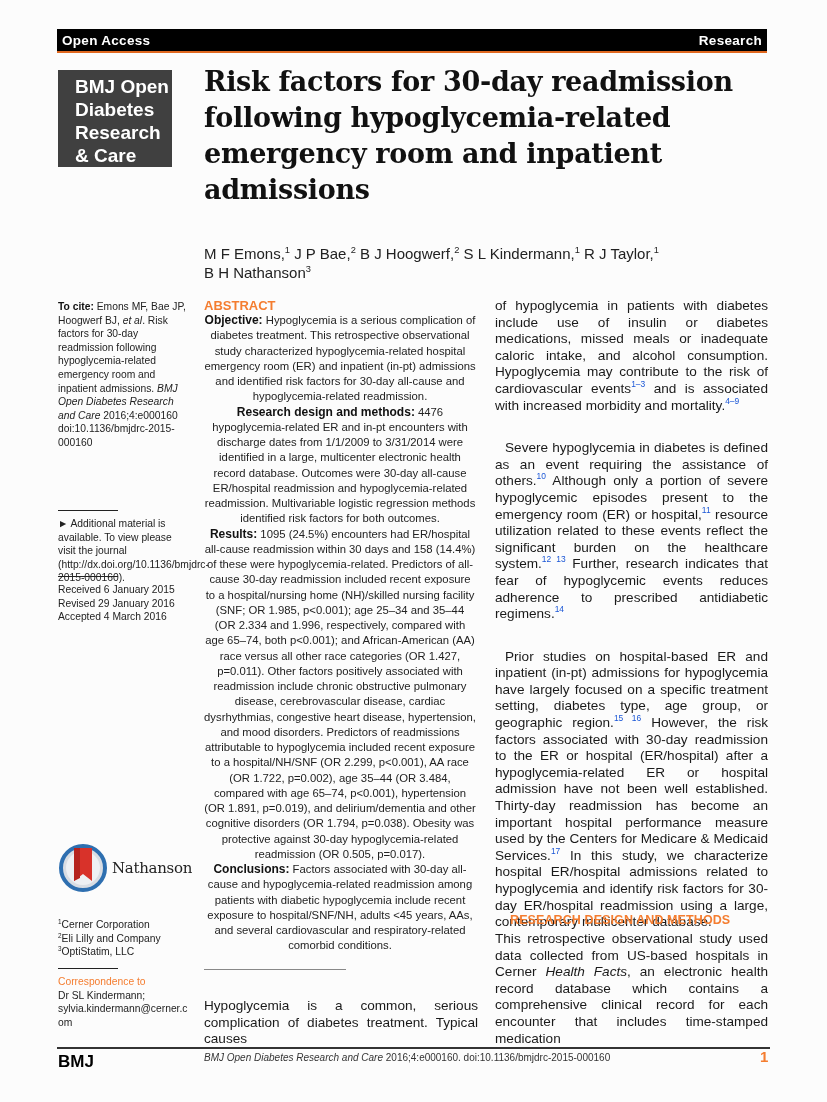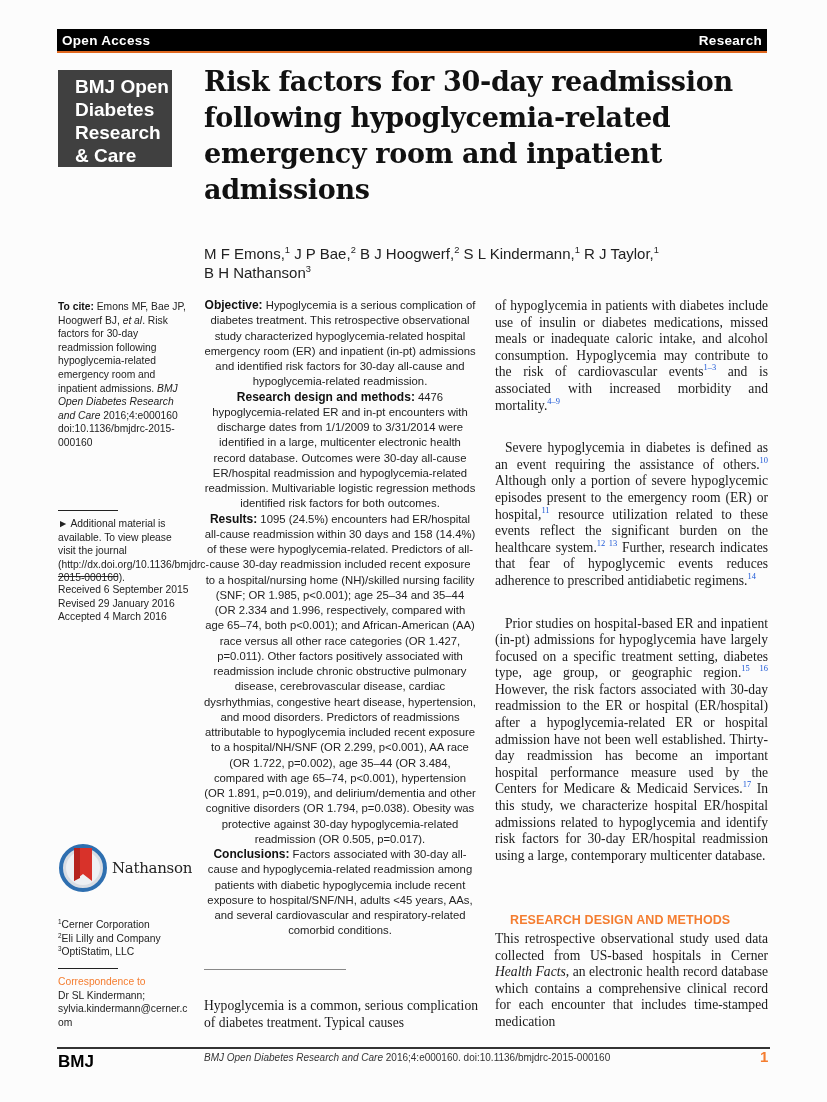--- a/index.html
+++ b/index.html
@@ -43,21 +43,21 @@
   .corr { top: 975px; }
   .abstract {
     position: absolute; left: 204px; top: 298px; width: 272px;
     font-size: 11.3px; line-height: 15.25px; color: #222;
   }
   .abstract .h { color: #f47d30; font-weight: bold; font-size: 13px; line-height: 15px; }
   .abstract b { color: #111; font-size: 12px; }
   .abstract p { margin: 0; text-align: center; }
   .abs-rule { position: absolute; left: 204px; top: 969px; width: 142px; height: 1px; background: #888; }
   .body-text {
-    font-family: Liberation Serif, serif; font-size: 13.6px; line-height: 16.6px;
+    font-family: Liberation Sans, sans-serif; font-size: 13.6px; line-height: 16.6px;
     color: #1a1a1a; text-align: justify;
   }
   .intro-start { position: absolute; left: 204px; top: 998px; width: 274px; }
   .col3 { position: absolute; left: 495px; top: 298px; width: 273px; }
   .col3 p { margin: 0; }
   .col3 .indent { text-indent: 10px; margin-top: 26px; }
   .ref { color: #1a56d6; font-size: 0.62em; vertical-align: super; line-height: 0; }
   .sec-head {
     position: absolute; left: 510px; top: 913px; color: #f47d30; font-weight: bold;
     font-size: 12.5px; letter-spacing: 0.1px;
@@ -90,21 +90,21 @@
   <span><span>M F Emons,</span><sup>1</sup></span><span><span> J P Bae,</span><sup>2</sup></span><span><span> B J Hoogwerf,</span><sup>2</sup></span><span><span> S L Kindermann,</span><sup>1</sup></span><span><span> R J Taylor,</span><sup>1</sup></span><br><span><span> B H Nathanson</span><sup>3</sup></span>
 </div>
 
 <div class="sidebar cite">
   <b>To cite:</b><span> Emons MF, Bae JP, Hoogwerf BJ, </span><i>et al</i><span>. Risk factors for 30-day readmission following hypoglycemia-related emergency room and inpatient admissions. </span><i>BMJ Open Diabetes Research and Care</i><span> 2016;4:e000160 doi:10.1136/bmjdrc-2015-000160</span>
 </div>
 <div class="rule" style="top:510px;"></div>
 <div class="sidebar addl">► Additional material is available. To view please visit the journal (http://dx.doi.org/10.1136/bmjdrc-2015-000160).</div>
 <div class="rule" style="top:576px;"></div>
 <div class="sidebar dates">
-  <div>Received 6 September 2015</div>
+  <div>Received 6 January 2015</div>
   <div>Revised 29 January 2016</div>
   <div>Accepted 4 March 2016</div>
 </div>
 
 <div class="crossmark">
   <svg width="50" height="50" viewBox="0 0 50 50">
     <circle cx="25" cy="25" r="22" fill="#d9dde3" stroke="#2e6fb0" stroke-width="4"></circle>
     <circle cx="25" cy="25" r="17" fill="#eef0f3"></circle>
     <path d="M16 5 L34 5 L34 38 L25 31 L16 38 Z" fill="#d8322a"></path>
     <path d="M16 5 L22 5 L22 35 L16 38 Z" fill="#b5231d"></path>
@@ -118,20 +118,21 @@
   <div><sup>3</sup><span>OptiStatim, LLC</span></div>
 </div>
 <div class="rule" style="top:968px;"></div>
 <div class="sidebar corr">
   <div class="corr-head">Correspondence to</div>
   <div>Dr SL Kindermann;</div>
   <div style="word-break:break-all;">sylvia.kindermann@cerner.com</div>
 </div>
 
 <div class="abstract">
+  <div class="h">ABSTRACT</div>
   <p><b>Objective:</b><span> Hypoglycemia is a serious complication of diabetes treatment. This retrospective observational study characterized hypoglycemia-related hospital emergency room (ER) and inpatient (in-pt) admissions and identified risk factors for 30-day all-cause and hypoglycemia-related readmission.</span></p>
   <p><b>Research design and methods:</b><span> 4476 hypoglycemia-related ER and in-pt encounters with discharge dates from 1/1/2009 to 3/31/2014 were identified in a large, multicenter electronic health record database. Outcomes were 30-day all-cause ER/hospital readmission and hypoglycemia-related readmission. Multivariable logistic regression methods identified risk factors for both outcomes.</span></p>
   <p><b>Results:</b><span> 1095 (24.5%) encounters had ER/hospital all-cause readmission within 30 days and 158 (14.4%) of these were hypoglycemia-related. Predictors of all-cause 30-day readmission included recent exposure to a hospital/nursing home (NH)/skilled nursing facility (SNF; OR 1.985, p&lt;0.001); age 25–34 and 35–44 (OR 2.334 and 1.996, respectively, compared with age 65–74, both p&lt;0.001); and African-American (AA) race versus all other race categories (OR 1.427, p=0.011). Other factors positively associated with readmission include chronic obstructive pulmonary disease, cerebrovascular disease, cardiac dysrhythmias, congestive heart disease, hypertension, and mood disorders. Predictors of readmissions attributable to hypoglycemia included recent exposure to a hospital/NH/SNF (OR 2.299, p&lt;0.001), AA race (OR 1.722, p=0.002), age 35–44 (OR 3.484, compared with age 65–74, p&lt;0.001), hypertension (OR 1.891, p=0.019), and delirium/dementia and other cognitive disorders (OR 1.794, p=0.038). Obesity was protective against 30-day hypoglycemia-related readmission (OR 0.505, p=0.017).</span></p>
   <p><b>Conclusions:</b><span> Factors associated with 30-day all-cause and hypoglycemia-related readmission among patients with diabetic hypoglycemia include recent exposure to hospital/SNF/NH, adults &lt;45 years, AAs, and several cardiovascular and respiratory-related comorbid conditions.</span></p>
 </div>
 <div class="abs-rule"></div>
 
 <div class="body-text intro-start">Hypoglycemia is a common, serious complication of diabetes treatment. Typical causes</div>
 
 <div class="body-text col3">

